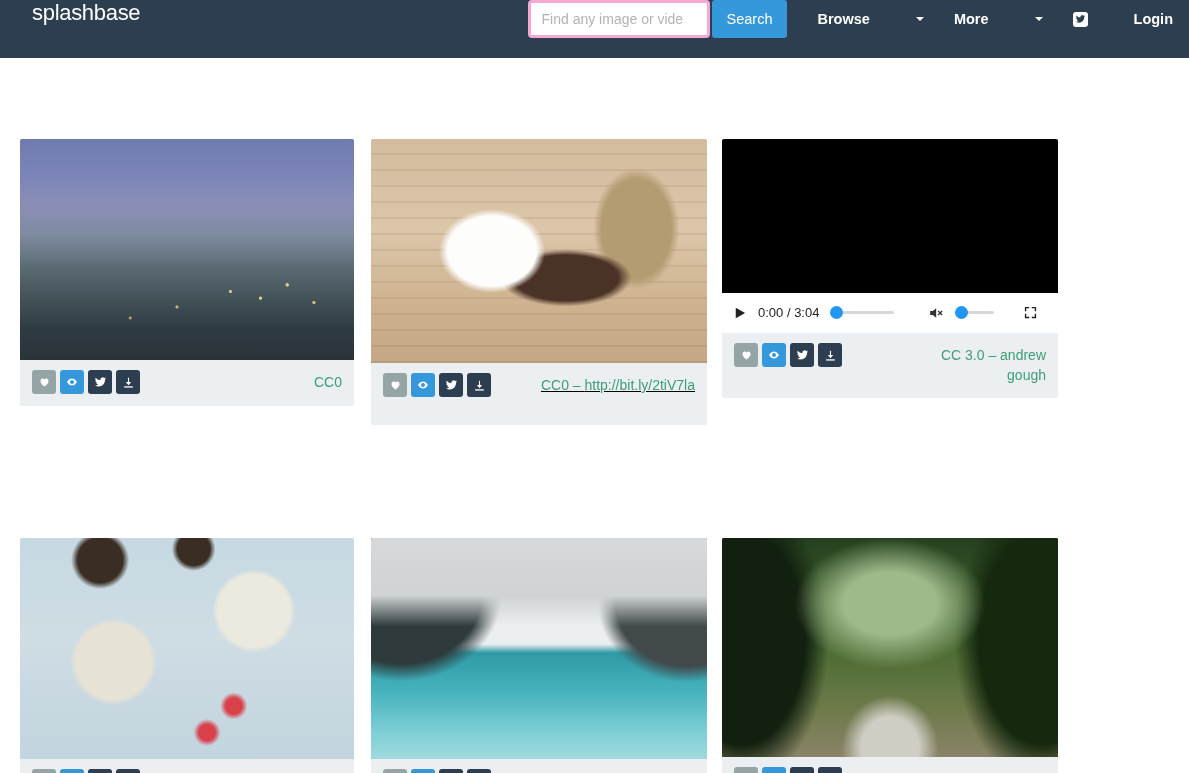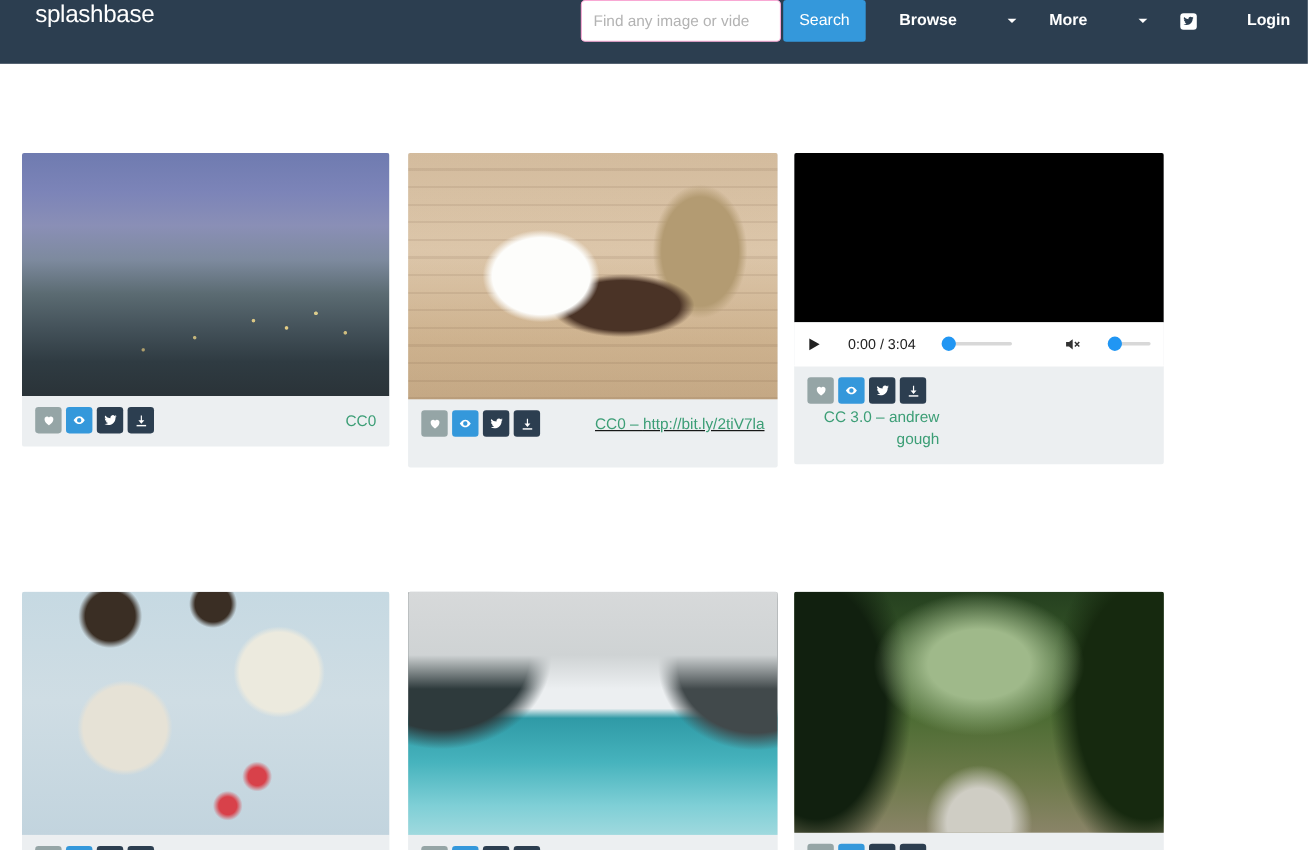--- a/index.html
+++ b/index.html
@@ -31,21 +31,21 @@
     margin-left: 42px;
     white-space: nowrap;
   }
   .nav-right {
     margin-left: auto;
     display: flex; align-items: center;
     padding-right: 16px;
   }
   .search-input {
     width: 182px; height: 38px;
-    border: 1px solid #f9a8d4;
+    border: 3px solid #f9a8d4;
     border-radius: 4px;
     background: #ffffff;
     font-size: 14px;
     color: #555;
     padding: 0 11px;
     outline: none;
     font-family: "Liberation Sans", sans-serif;
   }
   .search-input::placeholder { color: #b3b3b3; }
   .search-btn {
@@ -137,21 +137,21 @@
     word-break: break-word;
   }
   .license a { color: #3c9e76; text-decoration: none; }
 
   
   .vcontrols {
     background: #ffffff;
     height: 40px;
     display: flex; align-items: center;
     padding: 0 10px;
-    gap: 24px;
+    gap: 11px;
     border-bottom: 1px solid #ffffff;
   }
   .vbtn { cursor: pointer; display: flex; align-items: center; }
   .vtime {
     font-size: 13px; color: #222;
     font-family: "Liberation Sans", sans-serif;
     white-space: nowrap;
   }
   .slider {
     display: flex; align-items: center;
@@ -343,21 +343,21 @@
         </svg>
       </span>
       <span class="vbtn" style="margin-left:10px;">
         <svg width="15" height="16" viewBox="0 0 24 24">
             <path fill="#222" d="M11 3h2v9h4.5L12 18.5 6.5 12H11z"></path>
             <rect x="5" y="20" width="14" height="2" fill="#222"></rect>
           </svg>
       </span>
     </div>
 
-    <div class="cardfoot" style="min-height:62px;flex-direction:column;">
+    <div class="cardfoot" style="min-height:62px;">
       <div class="actions">
         <div class="abtn heart">
           <svg width="13" height="12" viewBox="0 0 24 24">
               <path fill="#fff" d="M12 21s-8-5-8-10.5A4.5 4.5 0 0 1 12 7a4.5 4.5 0 0 1 8 3.5C20 16 12 21 12 21z"></path>
             </svg>
         </div>
         <div class="abtn eye">
           <svg width="14" height="12" viewBox="0 0 24 24">
               <path fill="#fff" d="M12 5C6 5 2 12 2 12s4 7 10 7 10-7 10-7-4-7-10-7zm0 11a4 4 0 1 1 0-8 4 4 0 0 1 0 8z"></path>
               <circle cx="12" cy="12" r="2" fill="#3498db"></circle>

